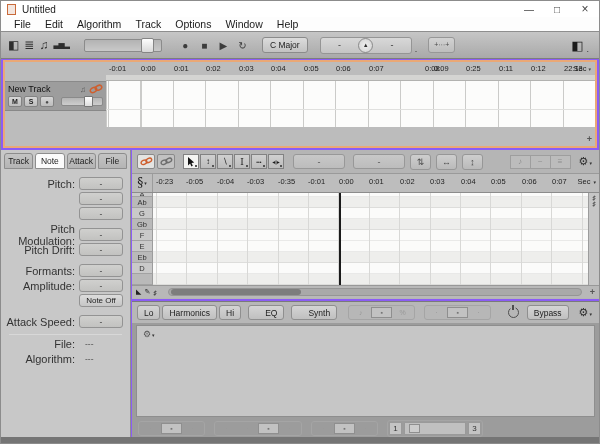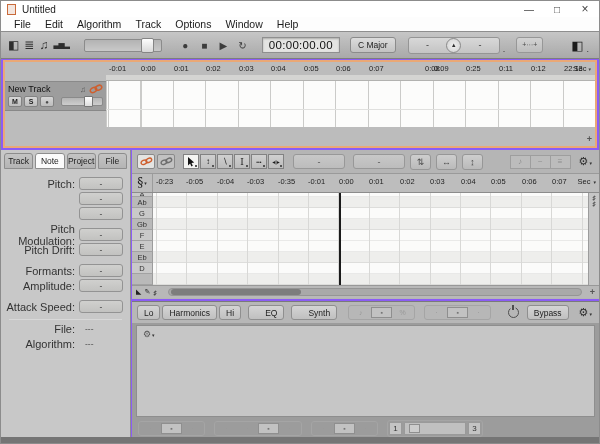--- a/index.html
+++ b/index.html
@@ -153,21 +153,20 @@
     <span class="tb-ico small">▃▅▂</span>
     <div class="slider">
         <div class="handle" style="left:56px;"></div>
       </div>
     <div class="transport">
       <span class="tbtn">●</span>
       <span class="tbtn">■</span>
       <span class="tbtn">▶</span>
       <span class="tbtn">↻</span>
     </div>
-    <div class="timebox">00:00:00.00</div>
     <div class="keybtn">C Major</div>
     <div class="metro">
       <span class="mval">-</span>
       <span class="mcirc">▲</span>
       <span class="mval">-</span>
     </div>
     <span class="dotbtn">.</span>
     <div class="stretchbtn">+⋯+</div>
     <div class="tb-spacer"></div>
     <span class="layout-ico">◧</span>
@@ -220,21 +219,21 @@
           </div>
       </div>
     </div>
     <span class="pan-ico">+</span>
   </div>
 
   <div class="inspector">
     <div class="tabs">
       <span class="tab">Track</span>
       <span class="tab active">Note</span>
-      <span class="tab">Project</span>
+      <span class="tab">Attack</span>
       <span class="tab">File</span>
     </div>
     <div class="irow gap6">
         <span class="ilabel">Pitch:</span>
         <span class="ibox">-</span>
       </div>
     <div class="irow">
         <span class="ilabel"></span>
         <span class="ibox">-</span>
       </div>
@@ -250,20 +249,24 @@
         <span class="ilabel">Pitch Drift:</span>
         <span class="ibox">-</span>
       </div>
     <div class="irow gap6">
         <span class="ilabel">Formants:</span>
         <span class="ibox">-</span>
       </div>
     <div class="irow">
         <span class="ilabel">Amplitude:</span>
         <span class="ibox">-</span>
+      </div>
+    <div class="irow">
+        <span class="ilabel"></span>
+        <span class="ibox btn">Note Off</span>
       </div>
     <div class="irow gap6">
         <span class="ilabel">Attack Speed:</span>
         <span class="ibox">-</span>
       </div>
     <div class="idivider"></div>
     <div class="irow">
         <span class="ilabel">File:</span>
         <span class="itext">---</span>
       </div>

